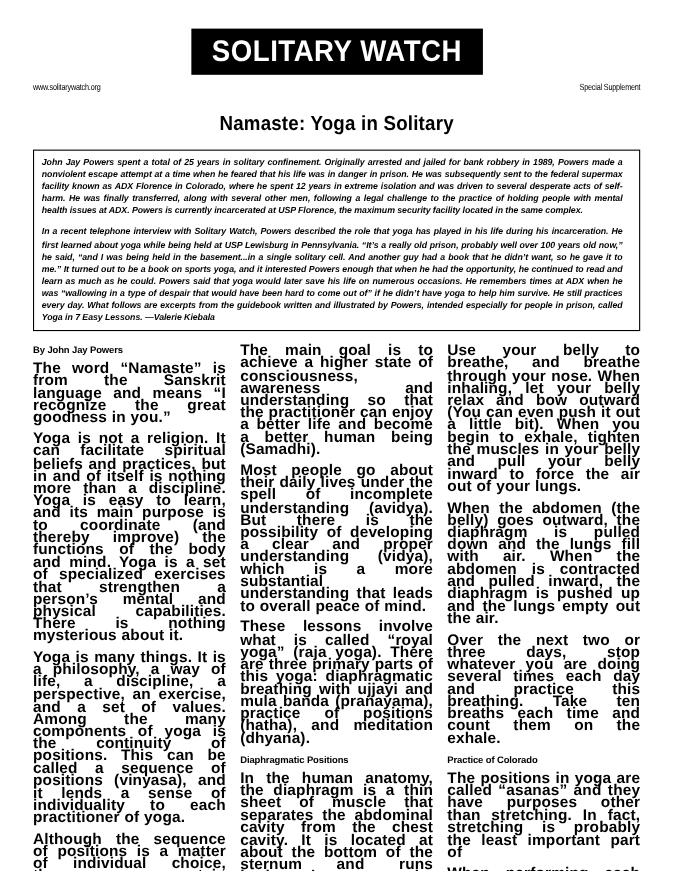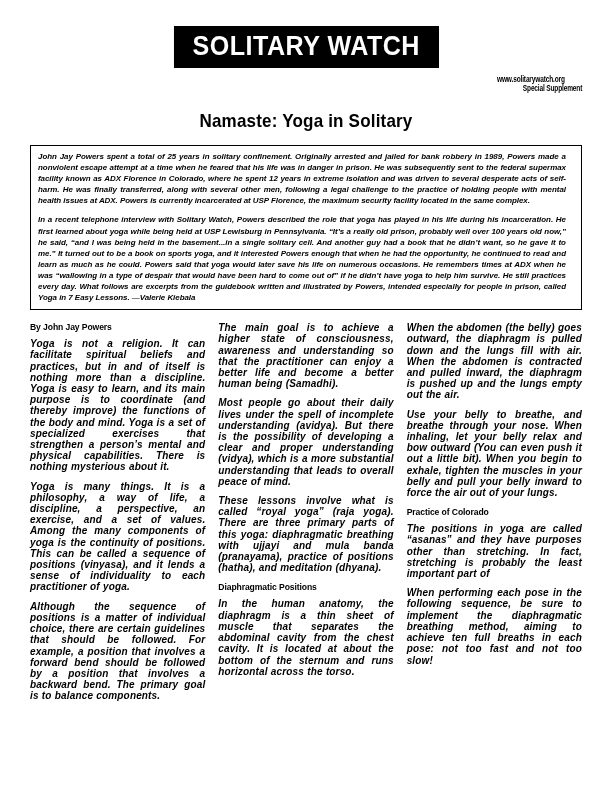--- a/index.html
+++ b/index.html
@@ -38,24 +38,23 @@
     line-height: 1;
     padding: 7px 20px 8px 20px;
     transform: scaleX(0.93);
   }
 
   .subhead-row {
     display: flex;
     justify-content: space-between;
     align-items: flex-end;
     margin-top: 7px;
-    font-weight: bold;
+    font-weight: normal;
     font-size: 8.2px;
     letter-spacing: -0.2px;
-    flex-direction: column;
   }
   .subhead-row > div { transform: scaleX(0.8); }
   .subhead-left { transform-origin: left bottom; }
   .subhead-right { transform-origin: right bottom; }
 
   
   .article-title {
     text-align: center;
     font-family: "Liberation Sans Narrow", "Liberation Sans", sans-serif;
     font-weight: bold;
@@ -100,26 +99,25 @@
     font-family: "Liberation Sans Narrow", "Liberation Sans", sans-serif;
     font-weight: bold;
     font-size: 8.6px;
     letter-spacing: -0.1px;
   }
   .col h3.section-head { margin-top: 9px; }
   .col p {
     margin: 0 0 8px 0;
     font-family: "Liberation Sans Narrow", "Liberation Sans", sans-serif;
     font-weight: bold;
-    font-size: 10px;
+    font-size: 14px;
     line-height: 11.2px;
     text-align: justify;
     letter-spacing: 0.15px;
     word-spacing: 0.3px;
-    font-style: italic;
   }
   .col p:last-child { margin-bottom: 12px; }
 </style>
 </head>
 <body>
 
 <div class="page">
 
   <div class="masthead-wrap">
     <div class="masthead">SOLITARY WATCH</div>
@@ -133,33 +131,35 @@
   <div class="article-title">Namaste: Yoga in Solitary</div>
 
   <div class="intro-box">
     <p>John Jay Powers spent a total of 25 years in solitary confinement. Originally arrested and jailed for bank robbery in 1989, Powers made a nonviolent escape attempt at a time when he feared that his life was in danger in prison. He was subsequently sent to the federal supermax facility known as ADX Florence in Colorado, where he spent 12 years in extreme isolation and was driven to several desperate acts of self-harm. He was finally transferred, along with several other men, following a legal challenge to the practice of holding people with mental health issues at ADX. Powers is currently incarcerated at USP Florence, the maximum security facility located in the same complex.</p>
     <p>In a recent telephone interview with Solitary Watch, Powers described the role that yoga has played in his life during his incarceration. He first learned about yoga while being held at USP Lewisburg in Pennsylvania. “It’s a really old prison, probably well over 100 years old now,” he said, “and I was being held in the basement...in a single solitary cell. And another guy had a book that he didn’t want, so he gave it to me.” It turned out to be a book on sports yoga, and it interested Powers enough that when he had the opportunity, he continued to read and learn as much as he could. Powers said that yoga would later save his life on numerous occasions. He remembers times at ADX when he was “wallowing in a type of despair that would have been hard to come out of” if he didn’t have yoga to help him survive. He still practices every day. What follows are excerpts from the guidebook written and illustrated by Powers, intended especially for people in prison, called Yoga in 7 Easy Lessons. —Valerie Kiebala</p>
   </div>
 
   <div class="columns">
     <div class="col">
         <h3 class="">By John Jay Powers</h3>
+        <p>The word “Namaste” is from the Sanskrit language and means “I recognize the great goodness in you.”</p>
         <p>Yoga is not a religion. It can facilitate spiritual beliefs and practices, but in and of itself is nothing more than a discipline. Yoga is easy to learn, and its main purpose is to coordinate (and thereby improve) the functions of the body and mind. Yoga is a set of specialized exercises that strengthen a person’s mental and physical capabilities. There is nothing mysterious about it.</p>
         <p>Yoga is many things. It is a philosophy, a way of life, a discipline, a perspective, an exercise, and a set of values. Among the many components of yoga is the continuity of positions. This can be called a sequence of positions (vinyasa), and it lends a sense of individuality to each practitioner of yoga.</p>
         <p>Although the sequence of positions is a matter of individual choice, there are certain guidelines that should be followed. For example, a position that involves a forward bend should be followed by a position that involves a backward bend. The primary goal is to balance components.</p>
       </div>
     <div class="col">
         <p>The main goal is to achieve a higher state of consciousness, awareness and understanding so that the practitioner can enjoy a better life and become a better human being (Samadhi).</p>
         <p>Most people go about their daily lives under the spell of incomplete understanding (avidya). But there is the possibility of developing a clear and proper understanding (vidya), which is a more substantial understanding that leads to overall peace of mind.</p>
         <p>These lessons involve what is called “royal yoga” (raja yoga). There are three primary parts of this yoga: diaphragmatic breathing with ujjayi and mula banda (pranayama), practice of positions (hatha), and meditation (dhyana).</p>
         <h3 class="section-head">Diaphragmatic Positions</h3>
         <p>In the human anatomy, the diaphragm is a thin sheet of muscle that separates the abdominal cavity from the chest cavity. It is located at about the bottom of the sternum and runs horizontal across the torso.</p>
       </div>
     <div class="col">
+        <p>Use your belly to breathe, and breathe through your nose. When inhaling, let your belly relax and bow outward (You can even push it out a little bit). When you begin to exhale, tighten the muscles in your belly and pull your belly inward to force the air out of your lungs.</p>
         <p>When the abdomen (the belly) goes outward, the diaphragm is pulled down and the lungs fill with air. When the abdomen is contracted and pulled inward, the diaphragm is pushed up and the lungs empty out the air.</p>
-        <p>Use your belly to breathe, and breathe through your nose. When inhaling, let your belly relax and bow outward (You can even push it out a little bit). When you begin to exhale, tighten the muscles in your belly and pull your belly inward to force the air out of your lungs.</p>
+        <p>Over the next two or three days, stop whatever you are doing several times each day and practice this breathing. Take ten breaths each time and count them on the exhale.</p>
         <h3 class="section-head">Practice of Colorado</h3>
         <p>The positions in yoga are called “asanas” and they have purposes other than stretching. In fact, stretching is probably the least important part of</p>
         <p>When performing each pose in the following sequence, be sure to implement the diaphragmatic breathing method, aiming to achieve ten full breaths in each pose: not too fast and not too slow!</p>
       </div>
   </div>
 
 </div>
 
 </body></html>

